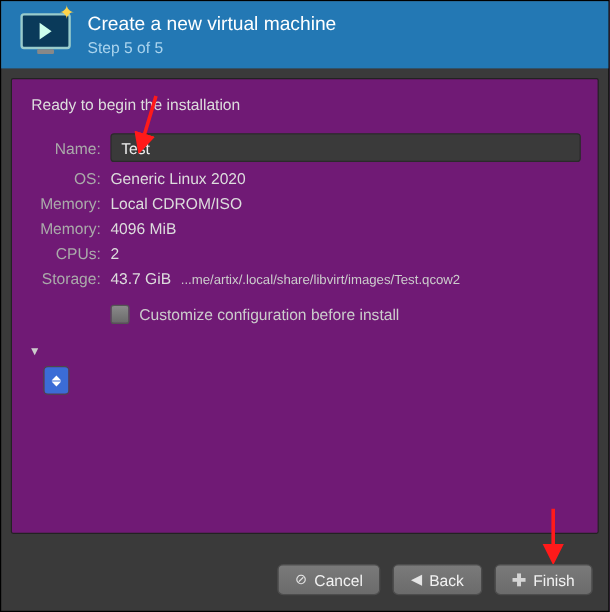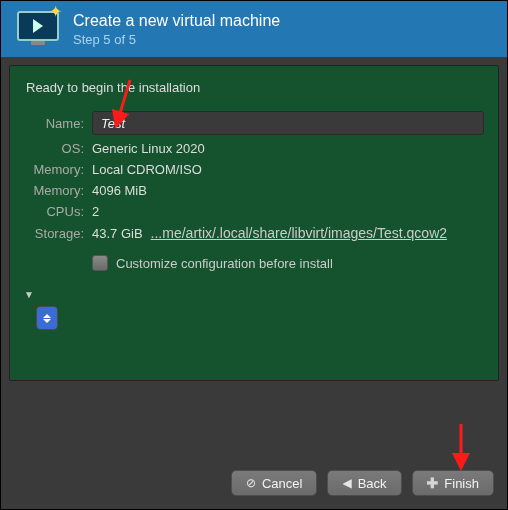--- a/index.html
+++ b/index.html
@@ -47,48 +47,47 @@
     .star {
       position: absolute; top: -6px; right: -4px;
       width: 14px; height: 14px;
       color: #ffd54a;
       font-size: 16px; line-height: 14px;
     }
     .header-text .title { color: #fff; font-size: 16px; font-weight: 400; }
     .header-text .step { color: #aad4ee; font-size: 13px; margin-top: 2px; }
     .content {
       margin: 8px;
-      background: #14532d;
+      background: #701a75;
       border: 1px solid #222;
       border-radius: 2px;
       padding: 10px 14px 14px 14px;
-      height: 316px;
+      height: 380px;
       position: relative;
     }
     .ready { color: #ddd; margin: 4px 0 16px 2px; }
     .grid {
       display: grid;
       grid-template-columns: 60px 1fr;
       gap: 6px 8px;
       align-items: center;
     }
     .label { text-align: right; color: #aaa; }
     .name-input {
       background: #3a3a3a;
       border: 1px solid #2a2a2a;
       border-radius: 3px;
       color: #eee;
       padding: 4px 8px;
       font-size: 13px;
       height: 24px;
-      font-style: italic;
     }
     .val { color: #ddd; }
     .storage-line { display: flex; gap: 8px; align-items: baseline; color: #ddd; }
-    .storage-path { color: #ccc; font-size: 14px; text-decoration: underline; }
+    .storage-path { color: #ccc; font-size: 11px; }
     .checkbox-row {
       grid-column: 2; display: flex; align-items: center; gap: 8px; margin-top: 8px;
     }
     .chk {
       width: 16px; height: 16px; border-radius: 3px;
       background: linear-gradient(#8a8a8a,#6a6a6a);
       border: 1px solid #555;
     }
     .net-section { margin-top: 18px; }
     .net-toggle { display: flex; align-items: center; gap: 4px; color: #ddd; cursor: default; }

